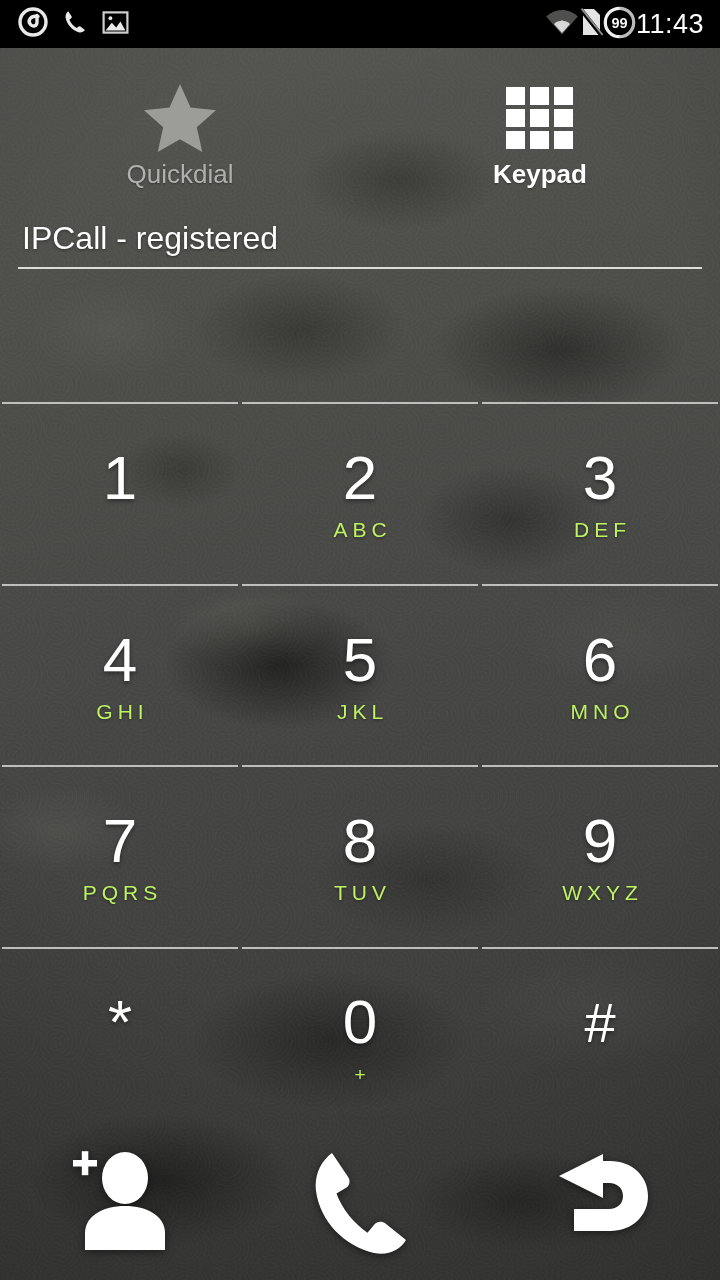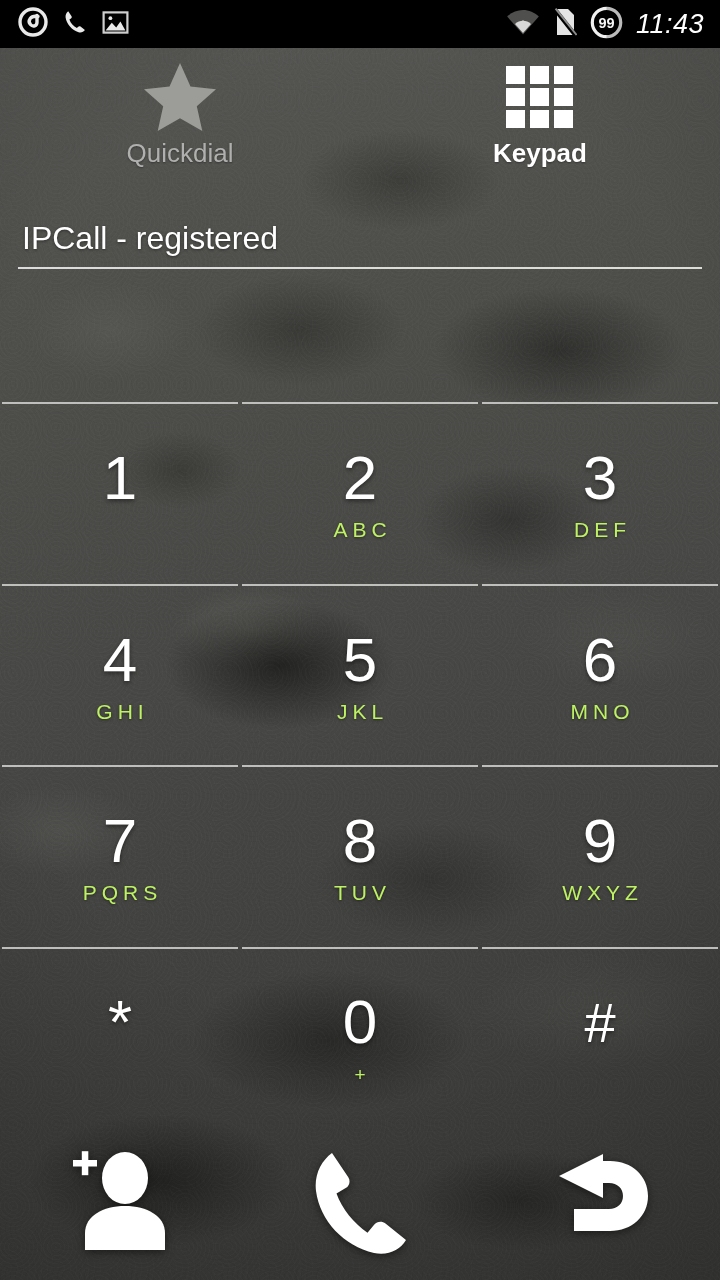--- a/index.html
+++ b/index.html
@@ -58,37 +58,37 @@
 
   
   #statusbar {
     position:absolute; top:0; left:0;
     width:720px; height:48px;
     background:#000;
     display:flex; align-items:center;
     z-index:30;
   }
   .sb-left { display:flex; align-items:center; gap:14px; padding-left:18px; }
-  .sb-right { margin-left:auto; display:flex; align-items:center; gap:13px; padding-right:16px; }
+  .sb-right { margin-left:auto; display:flex; align-items:center; padding-right:16px; }
   .sb-icon { display:block; }
   #sb-clock {
     color:#fff; font-size:27px; font-weight:400;
-    letter-spacing:0.5px; line-height:1;font-style:italic;
+    letter-spacing:0.5px; line-height:1;
   }
 
   
   #tabbar {
     position:absolute; top:48px; left:0;
     width:720px; height:160px;
     display:flex; z-index:20;
   }
   .tab {
     flex:1 1 25%;
     display:flex; flex-direction:column;
-    align-items:center; justify-content:flex-start;
+    align-items:center; justify-content:center;
     padding-top:12px;
   }
   .tab-icon {
     height:74px; display:flex; align-items:center; justify-content:center;
   }
   .tab-label {
     margin-top:6px;
     font-size:26px;
     line-height:1;
     color:#b0b0ae;

